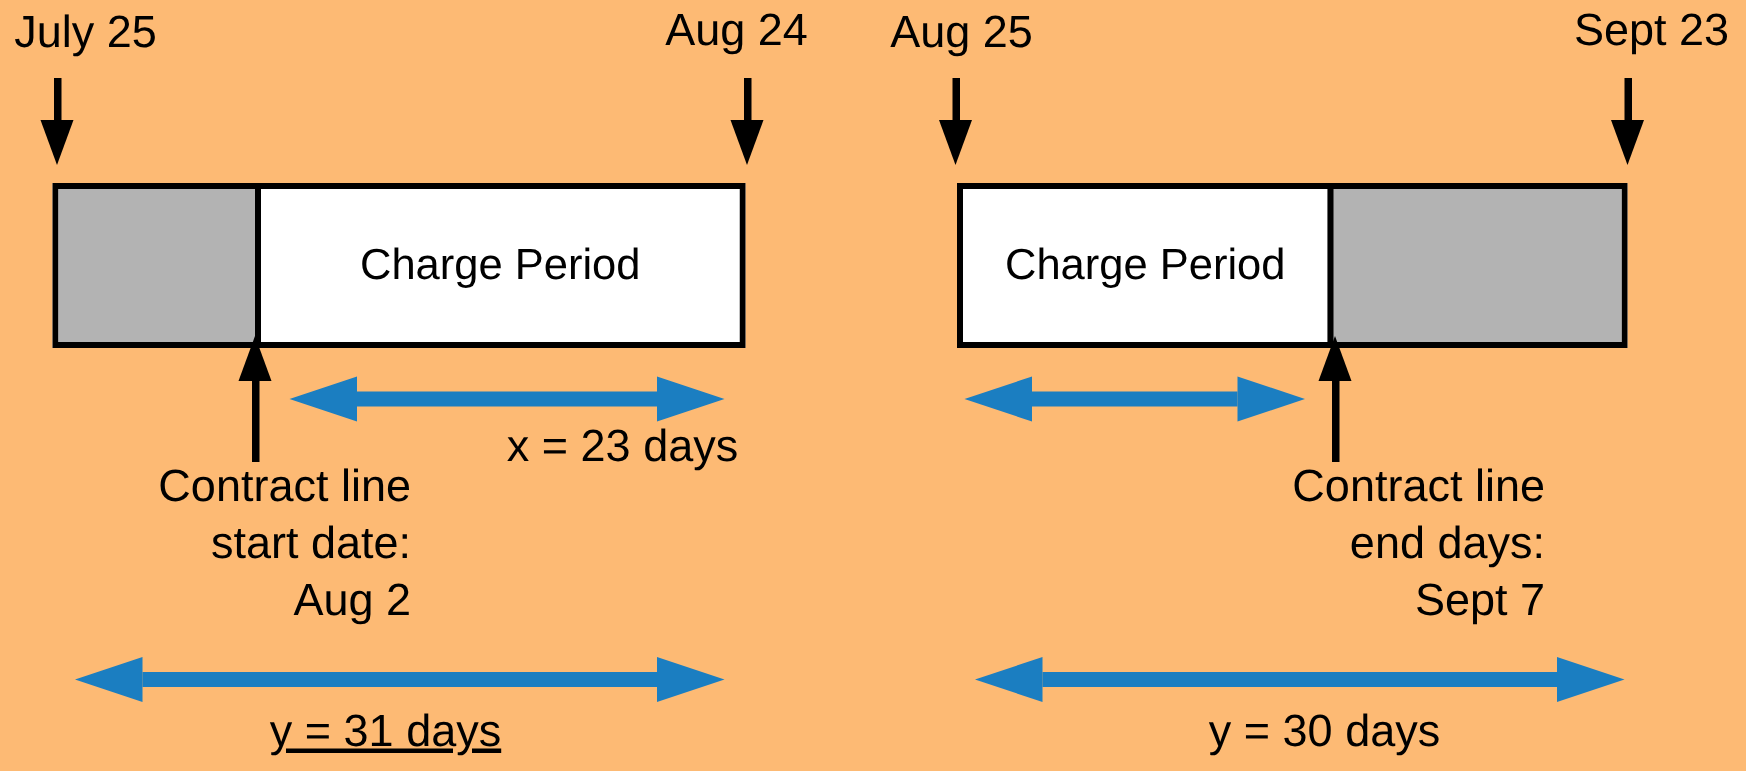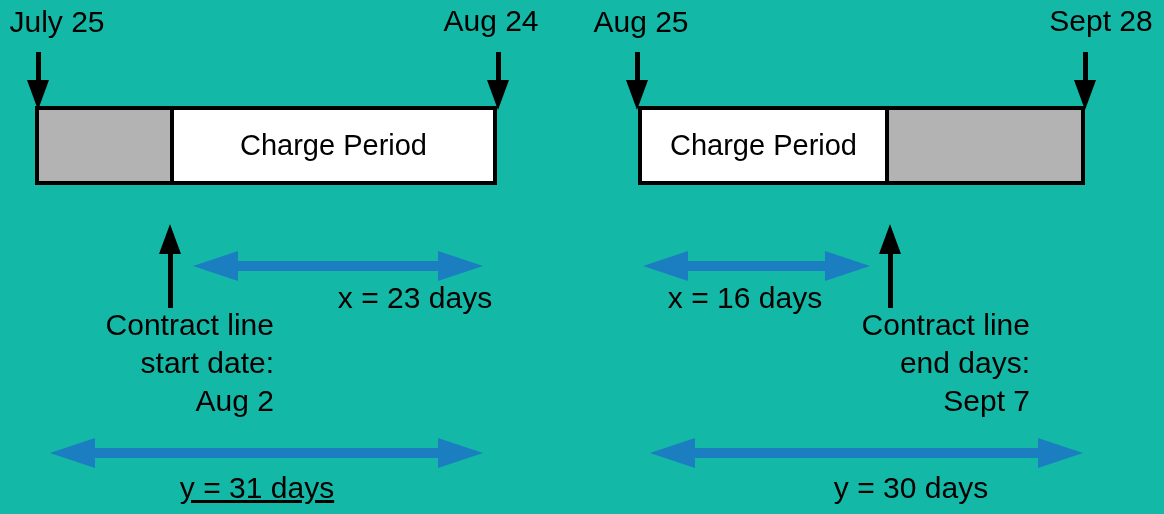--- a/index.html
+++ b/index.html
@@ -5,37 +5,37 @@
   :root {
     --arrow-blue: #1b7ec1;
     --bar-gray: #b3b3b3;
     --ink: #000000;
   }
   html, body { margin: 0; padding: 0; background: #ffffff; }
   .canvas {
     position: relative;
     width: 1164px;
     height: 514px;
-    background: #14b8a6;
+    background: #fdba74;
     font-family: "Liberation Sans", sans-serif;
     color: var(--ink);
     overflow: hidden;
   }
   .lbl {
     position: absolute;
     font-size: 30px;
     line-height: 32px;
     white-space: nowrap;
     transform: translateX(-50%);
   }
   
   .bar {
     position: absolute;
-    top: 106px;
-    height: 79px;
+    top: 122px;
+    height: 110px;
     box-sizing: border-box;
     border: 4px solid var(--ink);
     background: #ffffff;
     display: flex;
     align-items: flex-end;
   }
   .seg { height: 100%; box-sizing: border-box; }
   .seg.gray { background: var(--bar-gray); }
   .seg.white {
     background: #ffffff;
@@ -145,21 +145,21 @@
   <div class="lbl" style="left:367px; top:282px;margin-left:48px;">x = 23 days</div>
 
   <div class="h-arrow" style="left:50px; top:438px; width:433px;">
     <div class="head-l"></div>
     <div class="shaft"></div>
     <div class="head-r"></div>
   </div>
   <div class="lbl" style="left:257px; top:472px;text-decoration:underline;">y = 31 days</div>
 
   <div class="lbl" style="left:641px; top:6px;">Aug 25</div>
-  <div class="lbl" style="left:1101px; top:5px;">Sept 28</div>
+  <div class="lbl" style="left:1101px; top:5px;">Sept 23</div>
 
   <div class="v-arrow down" style="left:626px; top:52px;">
     <div class="shaft"></div>
     <div class="head"></div>
   </div>
   <div class="v-arrow down" style="left:1074px; top:52px;">
     <div class="shaft"></div>
     <div class="head"></div>
   </div>
 
@@ -179,22 +179,21 @@
     <div>Contract line</div>
     <div>end days:</div>
     <div>Sept 7</div>
   </div>
 
   <div class="h-arrow" style="left:643px; top:251px; width:227px;">
     <div class="head-l"></div>
     <div class="shaft"></div>
     <div class="head-r"></div>
   </div>
-  <div class="lbl" style="left:745px; top:282px;">x = 16 days</div>
 
   <div class="h-arrow" style="left:650px; top:438px; width:433px;">
     <div class="head-l"></div>
     <div class="shaft"></div>
     <div class="head-r"></div>
   </div>
-  <div class="lbl" style="left:883px; top:472px;margin-left:28px;">y = 30 days</div>
+  <div class="lbl" style="left:883px; top:472px;">y = 30 days</div>
 
 </div>
 
 </body></html>

